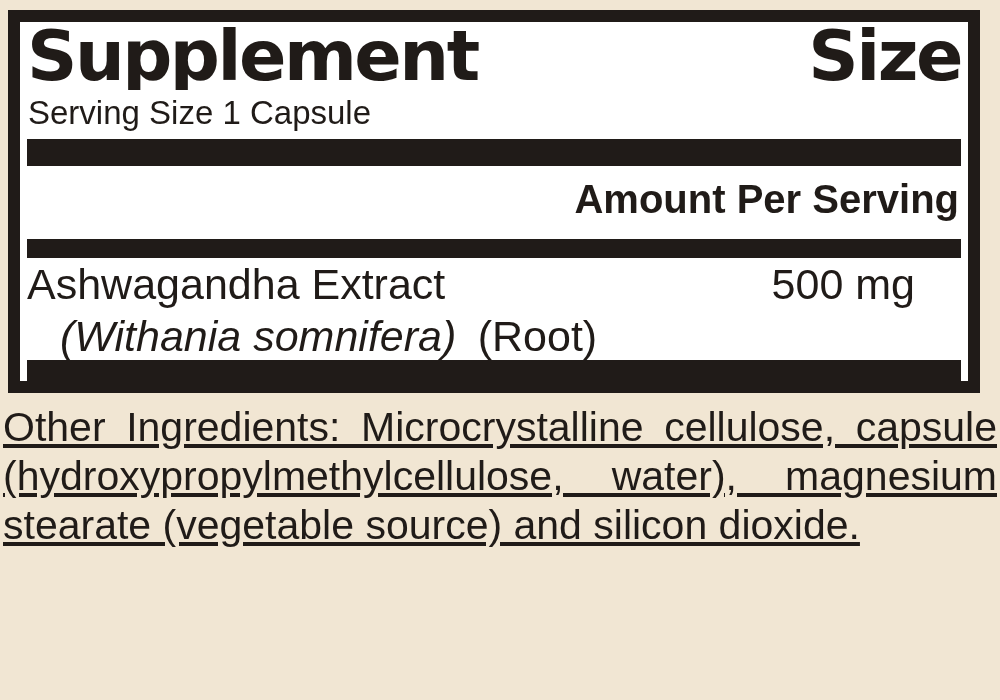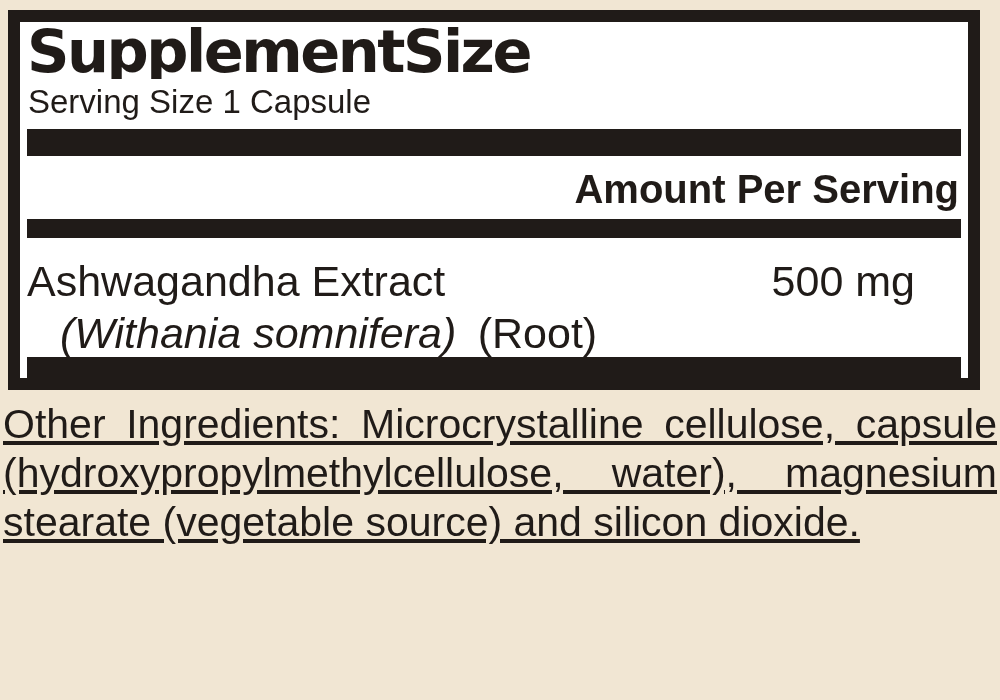--- a/index.html
+++ b/index.html
@@ -18,51 +18,52 @@
     font-family: "Liberation Sans", sans-serif;
   }
   .panel {
     margin: 10px 20px 0 8px;
     border: 12px solid var(--ink);
     background: var(--panel);
     padding: 0 7px;
   }
   .title-row {
     display: flex;
+    justify-content: space-between;
     align-items: baseline;
     font-family: "DejaVu Sans", sans-serif;
     font-weight: bold;
-    font-size: 59px;
+    font-size: 70px;
     line-height: 0.94;
     letter-spacing: -2.5px;
     white-space: nowrap;
     margin-top: 2px;
     overflow: hidden;
   }
   .serving {
     font-size: 33px;
     line-height: 1.08;
     margin: 5px 0 9px 1px;
   }
   .bar { background: var(--ink); width: 100%; }
   .bar-thick { height: 27px; }
   .bar-med   { height: 19px; }
   .bar-med2  { height: 21px; }
   .amount-header {
     text-align: right;
     font-weight: bold;
     font-size: 40px;
     line-height: 1.0;
-    padding: 13px 2px 10px 0;
+    padding: 13px 2px 20px 0;
   }
   .ing-row {
     display: flex;
     justify-content: space-between;
     align-items: flex-start;
-    padding-top: 22px;
+    padding-top: 5px;
     font-size: 43px;
     line-height: 1.02;
   }
   .ing-amount { padding-right: 46px; }
   .latin-line {
     font-size: 43px;
     line-height: 1.02;
     padding: 8px 0 1px 33px;
   }
   .latin-italic { font-style: italic; }

